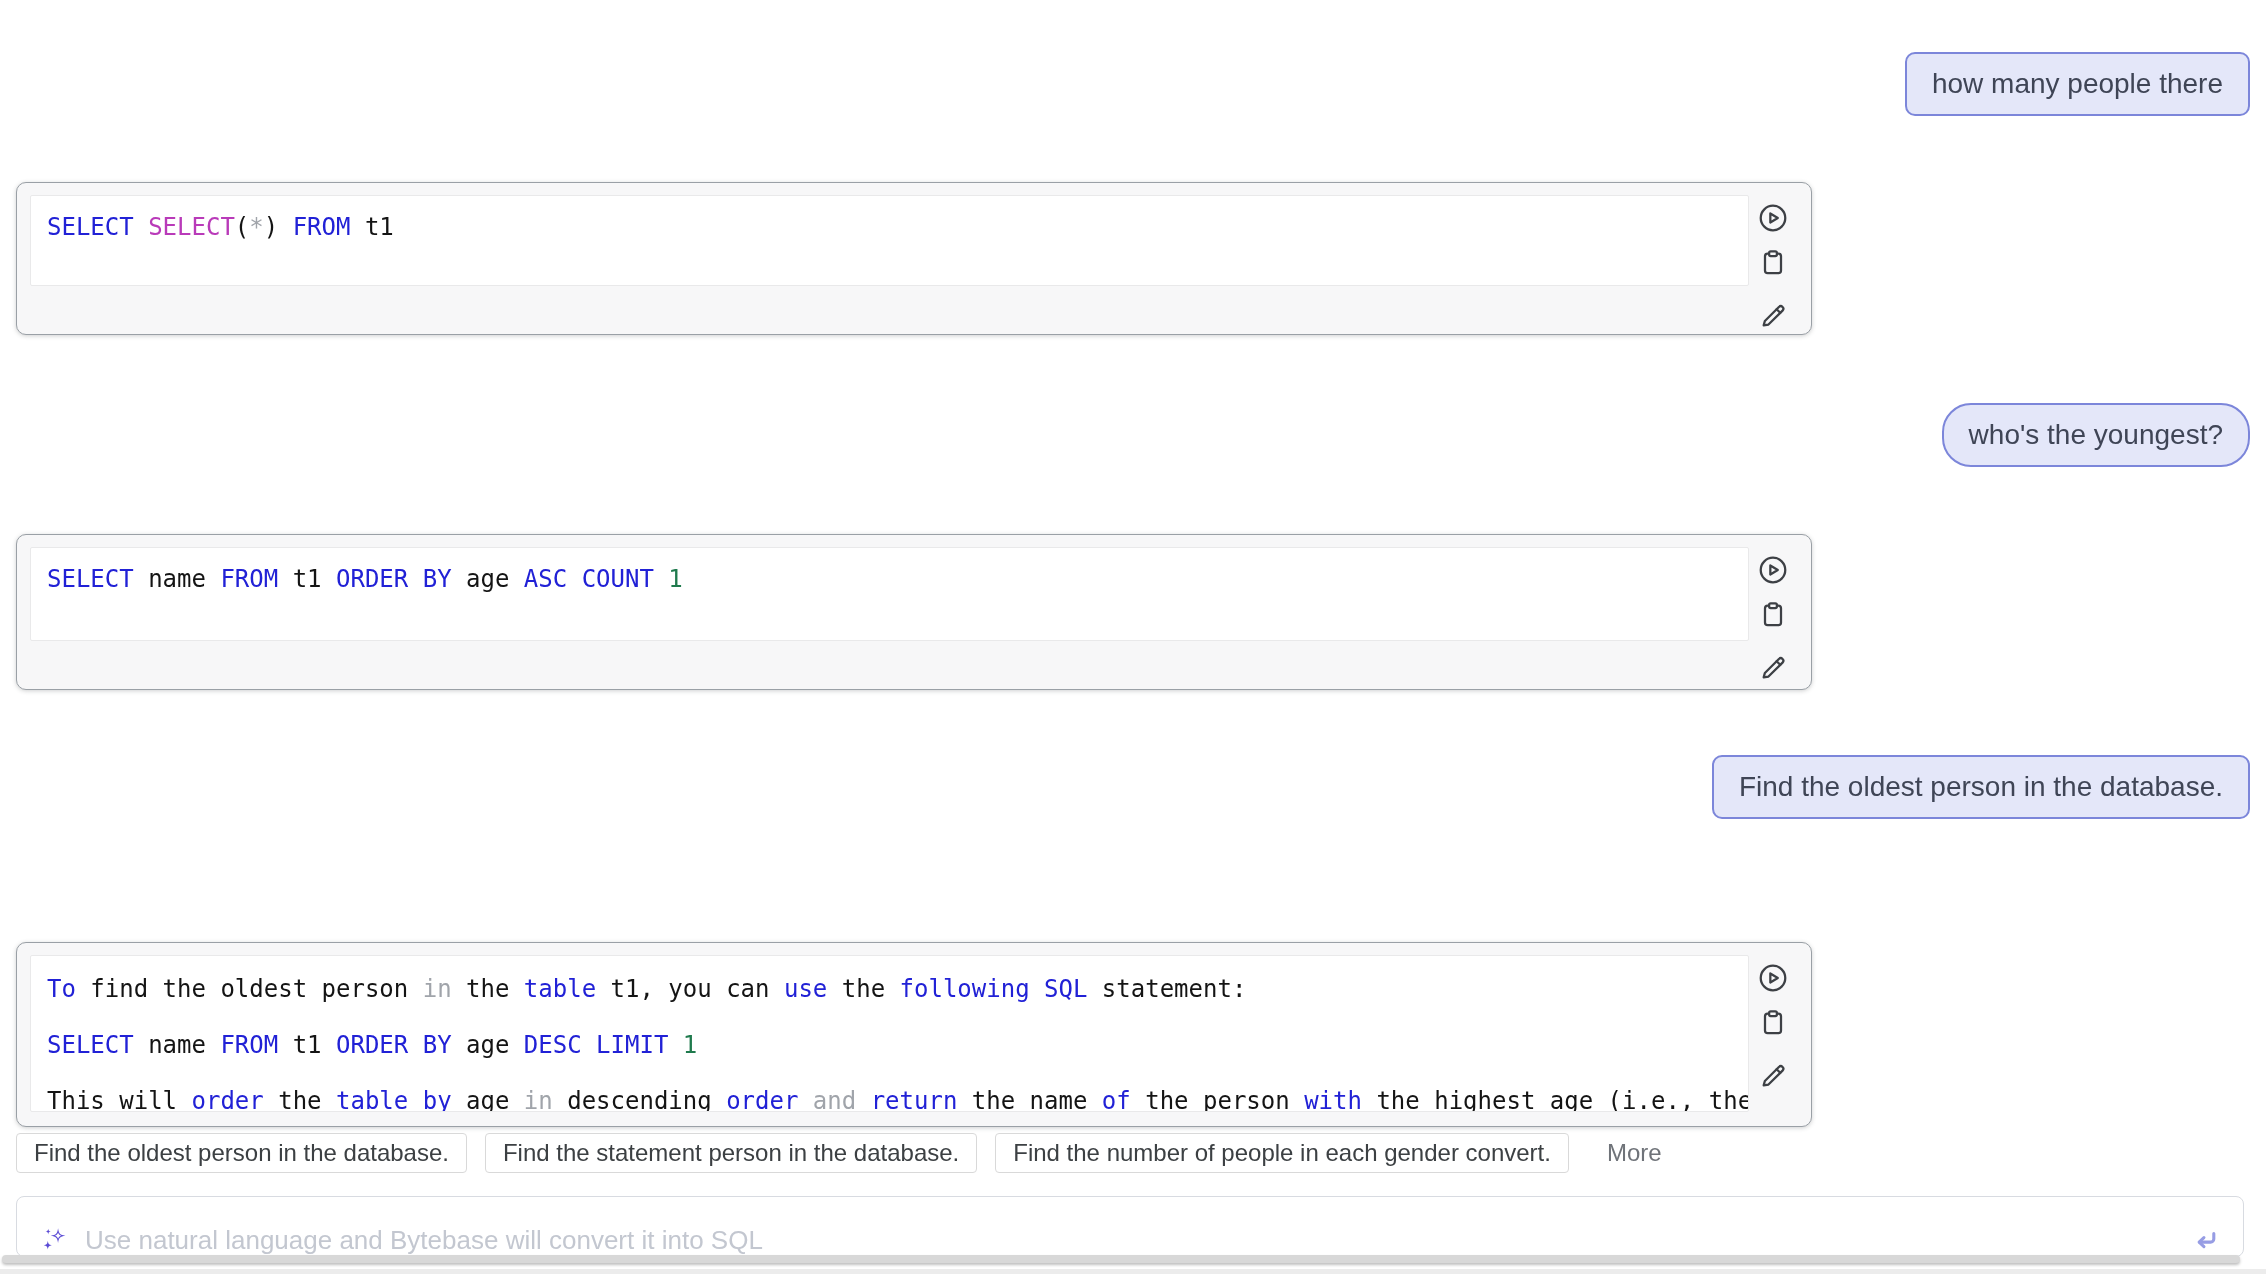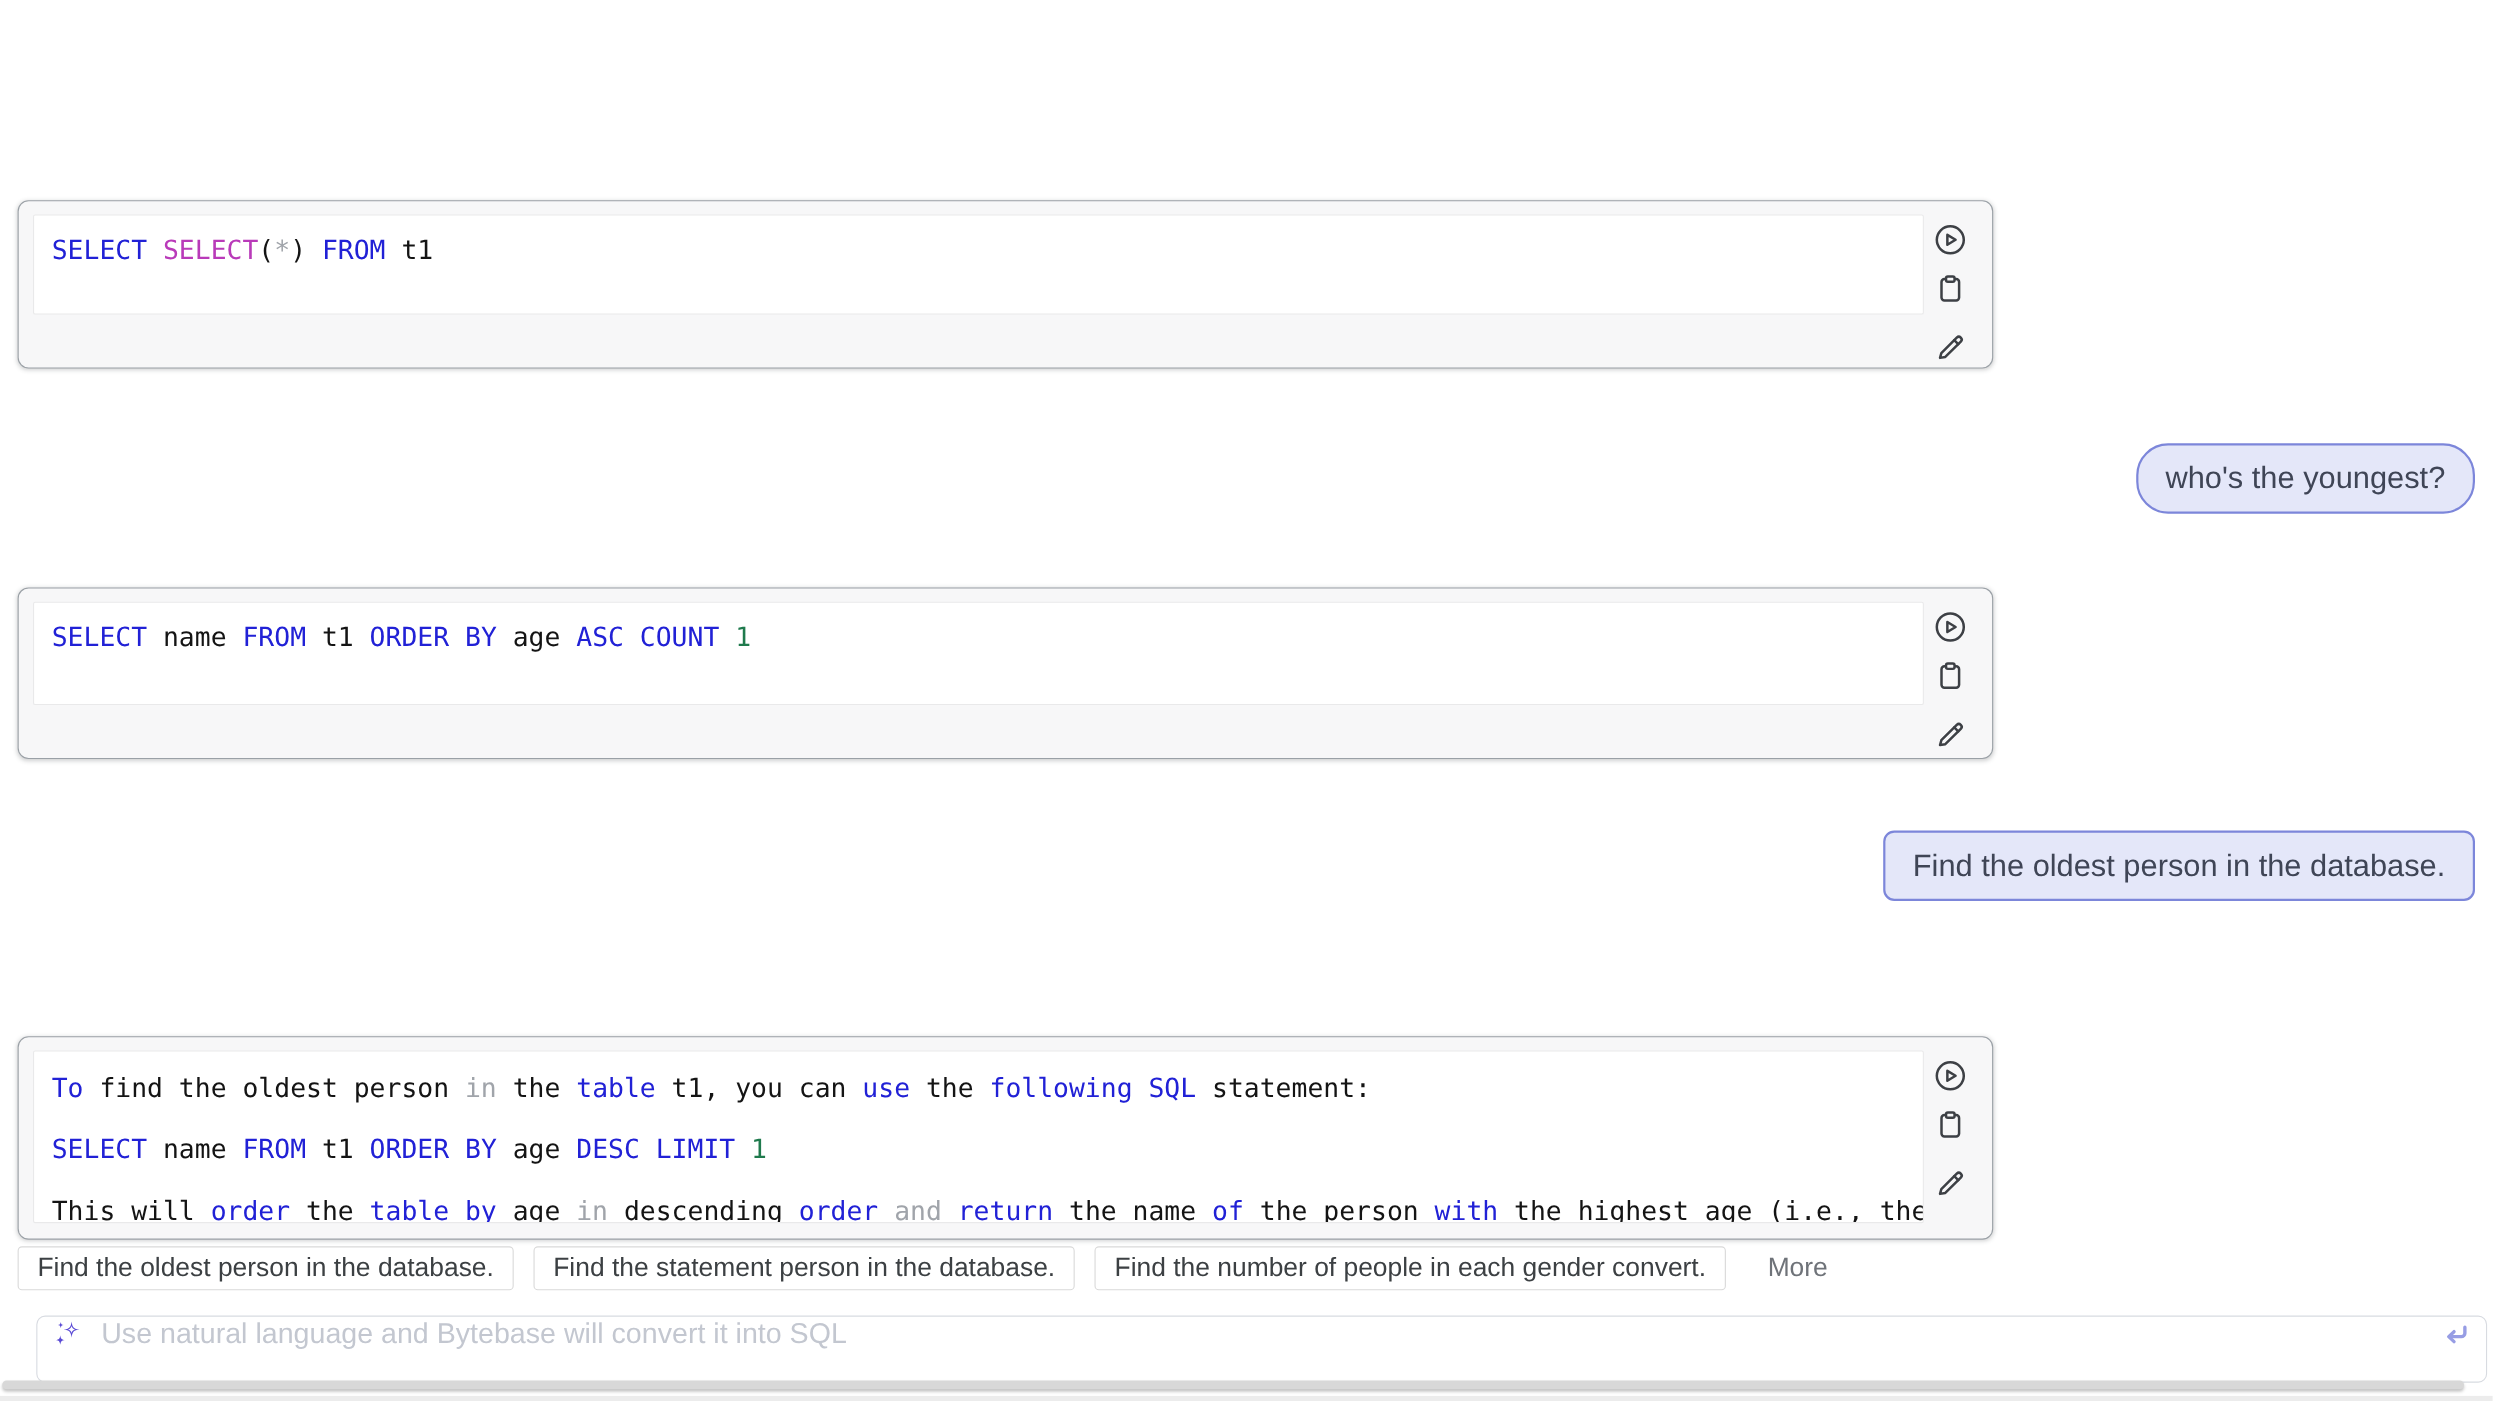--- a/index.html
+++ b/index.html
@@ -69,21 +69,21 @@
     height:40px; background:#ffffff; border:1px solid #d9d9d9; border-radius:4px;
     font-family:"Liberation Sans",sans-serif; font-size:24px; color:#3c4043;
     padding:0 17px; cursor:pointer; white-space:nowrap; line-height:38px;
   }
   .more-link { font-size:24px; color:#6f7379; margin-left:20px; cursor:pointer; }
 
   
   .input-bar {
     position:absolute; left:16px; top:1196px; width:2228px; height:61px;
     background:#ffffff; border:1px solid #d8dbe1; border-radius:8px;
-    display:flex; align-items:flex-start; padding:0 12px; gap:14px;margin-left:17px;
+    display:flex; align-items:flex-end; padding:0 22px; gap:14px;
   }
   .input-bar input {
     flex:1; border:none; outline:none; font-family:"Liberation Sans",sans-serif;
     font-size:26px; color:#3f4556; background:transparent;
   }
   .input-bar input::placeholder { color:#c3c7d0; opacity:1; }
   .sparkle svg { width:32px; height:32px; display:block; }
   .return-btn { background:transparent; border:none; padding:0; cursor:pointer; }
   .return-btn svg { width:32px; height:32px; display:block; }
 
@@ -94,20 +94,21 @@
   }
   .bottom-strip {
     position:absolute; left:0; top:1269px; width:2266px; height:5px; background:#ececec;
   }
 </style>
 </head>
 <body>
 
 <div class="page">
 
+  <div class="bubble b1">how many people there</div>
 
   <div class="sql-card blk1">
     <div class="editor">
         <div class="code-line"><span class="tok-kw">SELECT </span><span class="tok-fn">SELECT</span><span class="tok-txt">(</span><span class="tok-gray">*</span><span class="tok-txt">) </span><span class="tok-kw">FROM </span><span class="tok-txt">t1</span></div>
       </div>
     <button class="icon-btn icon-play">
       <span>
         <svg viewBox="0 0 24 24">
             <g class="icon-stroke">
               <circle cx="12" cy="12" r="9.2"></circle>

